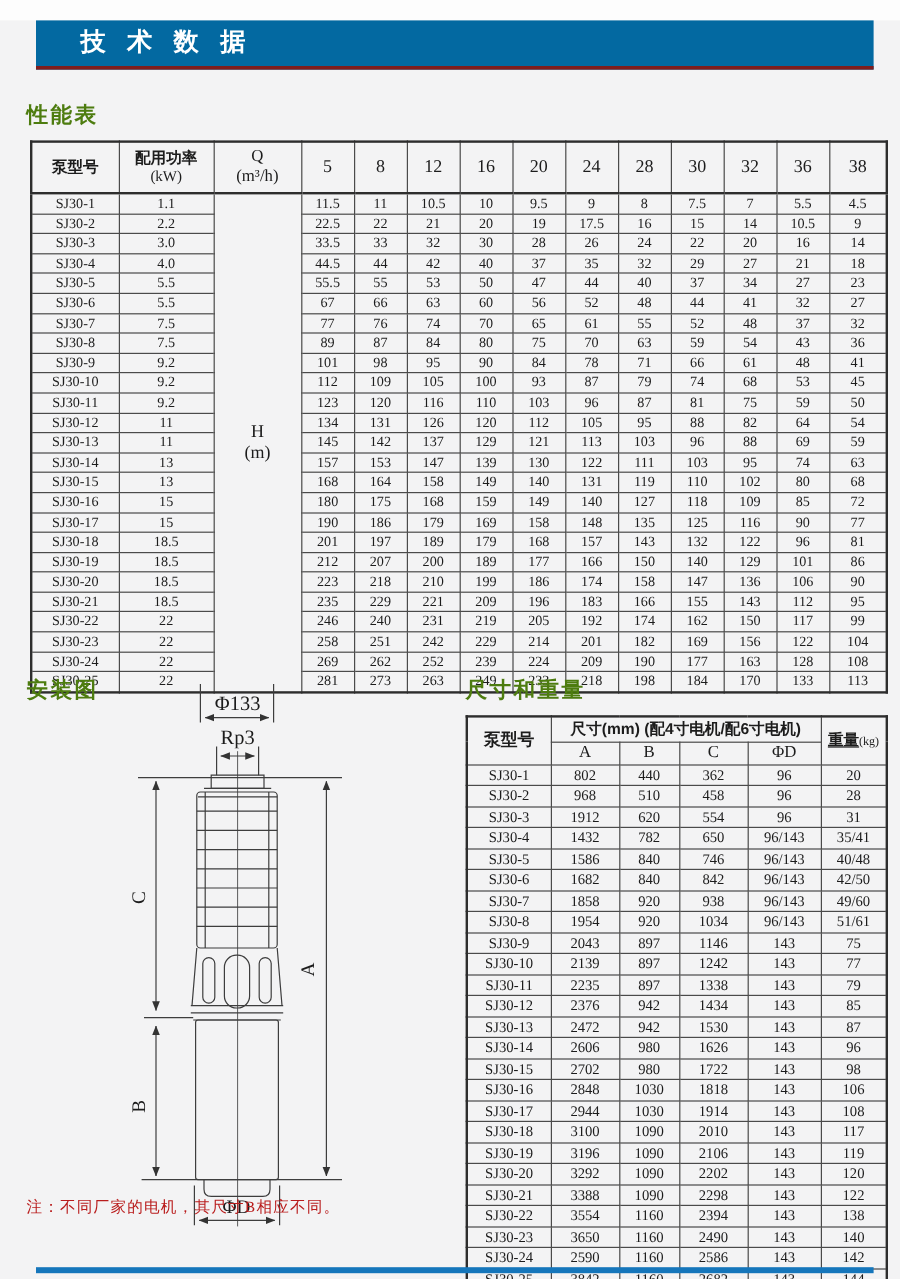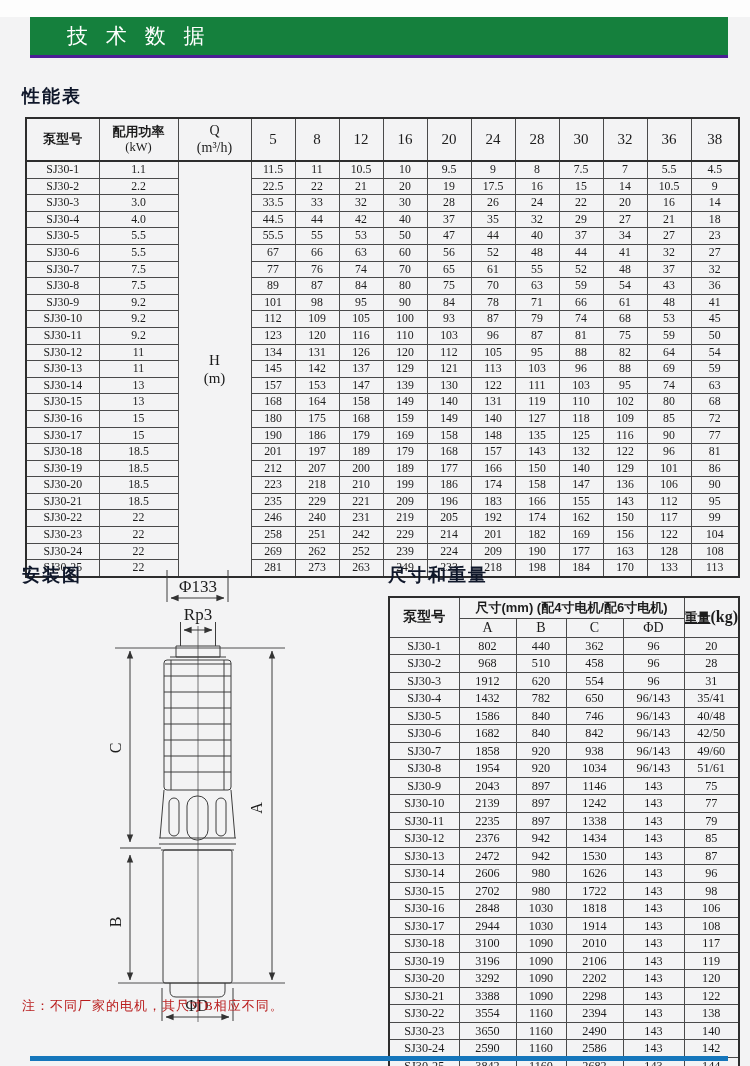--- a/index.html
+++ b/index.html
@@ -1,23 +1,23 @@
 <!DOCTYPE html>
 <html><head>
 <meta charset="utf-8">
 <style>
   *{margin:0;padding:0;box-sizing:border-box}
   html,body{width:750px;height:1066px;background:#f2f2f3;font-family:"Liberation Serif",serif;color:#1c1c1c}
   .page{position:relative;width:750px;height:1066px;overflow:hidden;background:#f3f3f4}
   .top-white{position:absolute;left:0;top:0;width:750px;height:17px;background:#fdfdfd}
-  .title-bar{position:absolute;left:30px;top:17px;width:698px;height:41px;background:#15803d;
-    border-bottom:3px solid #4c1d95;color:#fff;font-family:"Liberation Sans",sans-serif;
-    font-weight:normal;font-size:21px;letter-spacing:6px;line-height:38px;padding-left:37px}
+  .title-bar{position:absolute;left:30px;top:17px;width:698px;height:41px;background:#0369a1;
+    border-bottom:3px solid #7f1d1d;color:#fff;font-family:"Liberation Sans",sans-serif;
+    font-weight:bold;font-size:21px;letter-spacing:6px;line-height:38px;padding-left:37px}
   .sec{position:absolute;font-family:"Liberation Sans",sans-serif;font-weight:bold;font-size:18px;
-    color:#0f172a;letter-spacing:2px}
+    color:#4d7c0f;letter-spacing:2px}
   #perf-title{left:22px;top:84px}
   #install-title{left:22px;top:563px}
   #dims-title{left:388px;top:563px}
   table{border-collapse:collapse;table-layout:fixed;position:absolute}
   td,th{border:1px solid #4a4a4a;text-align:center;vertical-align:middle;overflow:hidden;white-space:nowrap}
   
   #perf{left:25px;top:117px;width:713px;border:2px solid #2d2d2d}
   #perf thead th{height:43px;font-size:15px;font-weight:normal;border-bottom:2px solid #2d2d2d}
   #perf thead th.zh{font-family:"Liberation Sans",sans-serif;font-weight:bold;font-size:13px;line-height:1.25}
   #perf thead th.zh .sub{font-family:"Liberation Serif",serif;font-weight:normal;font-size:12.5px}
@@ -26,21 +26,21 @@
   #perf tbody td.hm{font-size:15px;line-height:1.2}
   
   #dims{left:388px;top:596px;width:350px;border:2px solid #2d2d2d}
   #dims thead th{font-weight:normal}
   #dims thead tr.r1 th{height:21px}
   #dims thead tr.r2 th{height:19px;font-size:14px}
   #dims th.zh{font-family:"Liberation Sans",sans-serif;font-weight:bold;font-size:13px}
   #dims th.model-h{font-size:14px}
   #dims th.size-h{font-size:13px;letter-spacing:0}
   #dims .wu{text-decoration:underline}
-  #dims .wunit{font-family:"Liberation Serif",serif;font-weight:bold;font-size:16px}
+  #dims .wunit{font-family:"Liberation Serif",serif;font-weight:normal;font-size:10px}
   #dims tbody td{height:16.6px;line-height:16.5px;font-size:12.2px;padding:0}
   .note{position:absolute;left:22px;top:997px;font-family:Liberation Serif, serif;
     font-size:13px;color:#b91c1c;letter-spacing:1px}
   .bottom-bar{position:absolute;left:30px;top:1056px;width:698px;height:5px;background:#1576bb}
   svg.diagram{position:absolute;left:98px;top:560px;width:210px;height:478px}
 </style>
 </head>
 <body>
 
 <div class="page">

